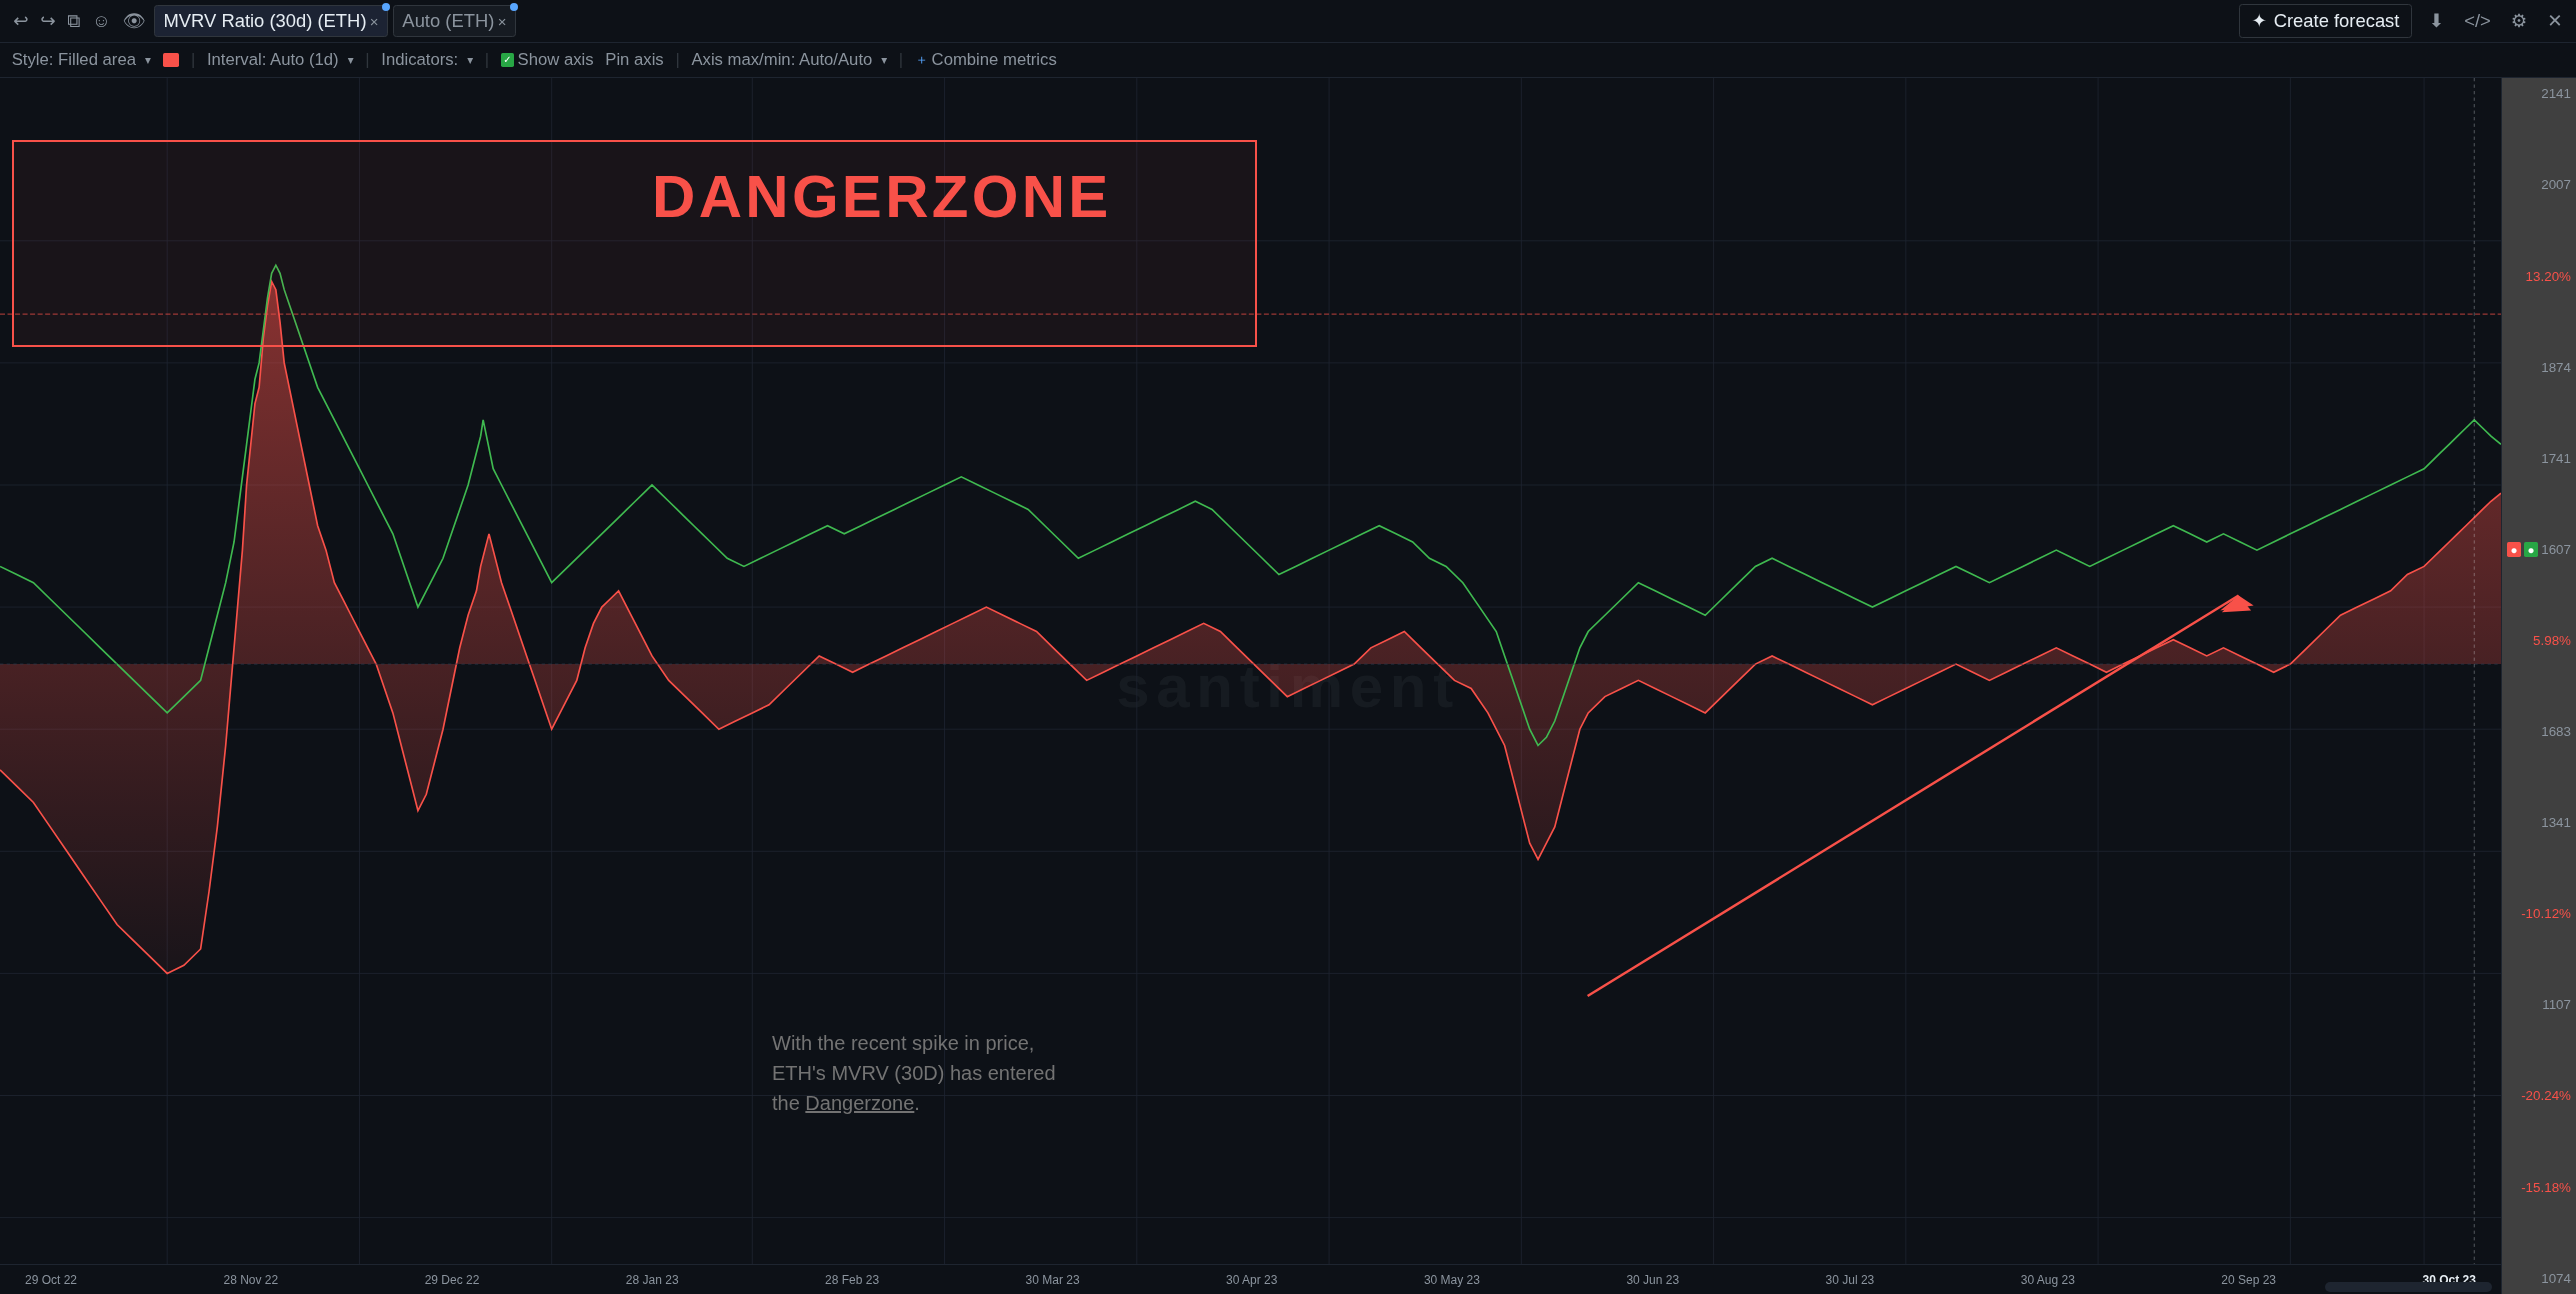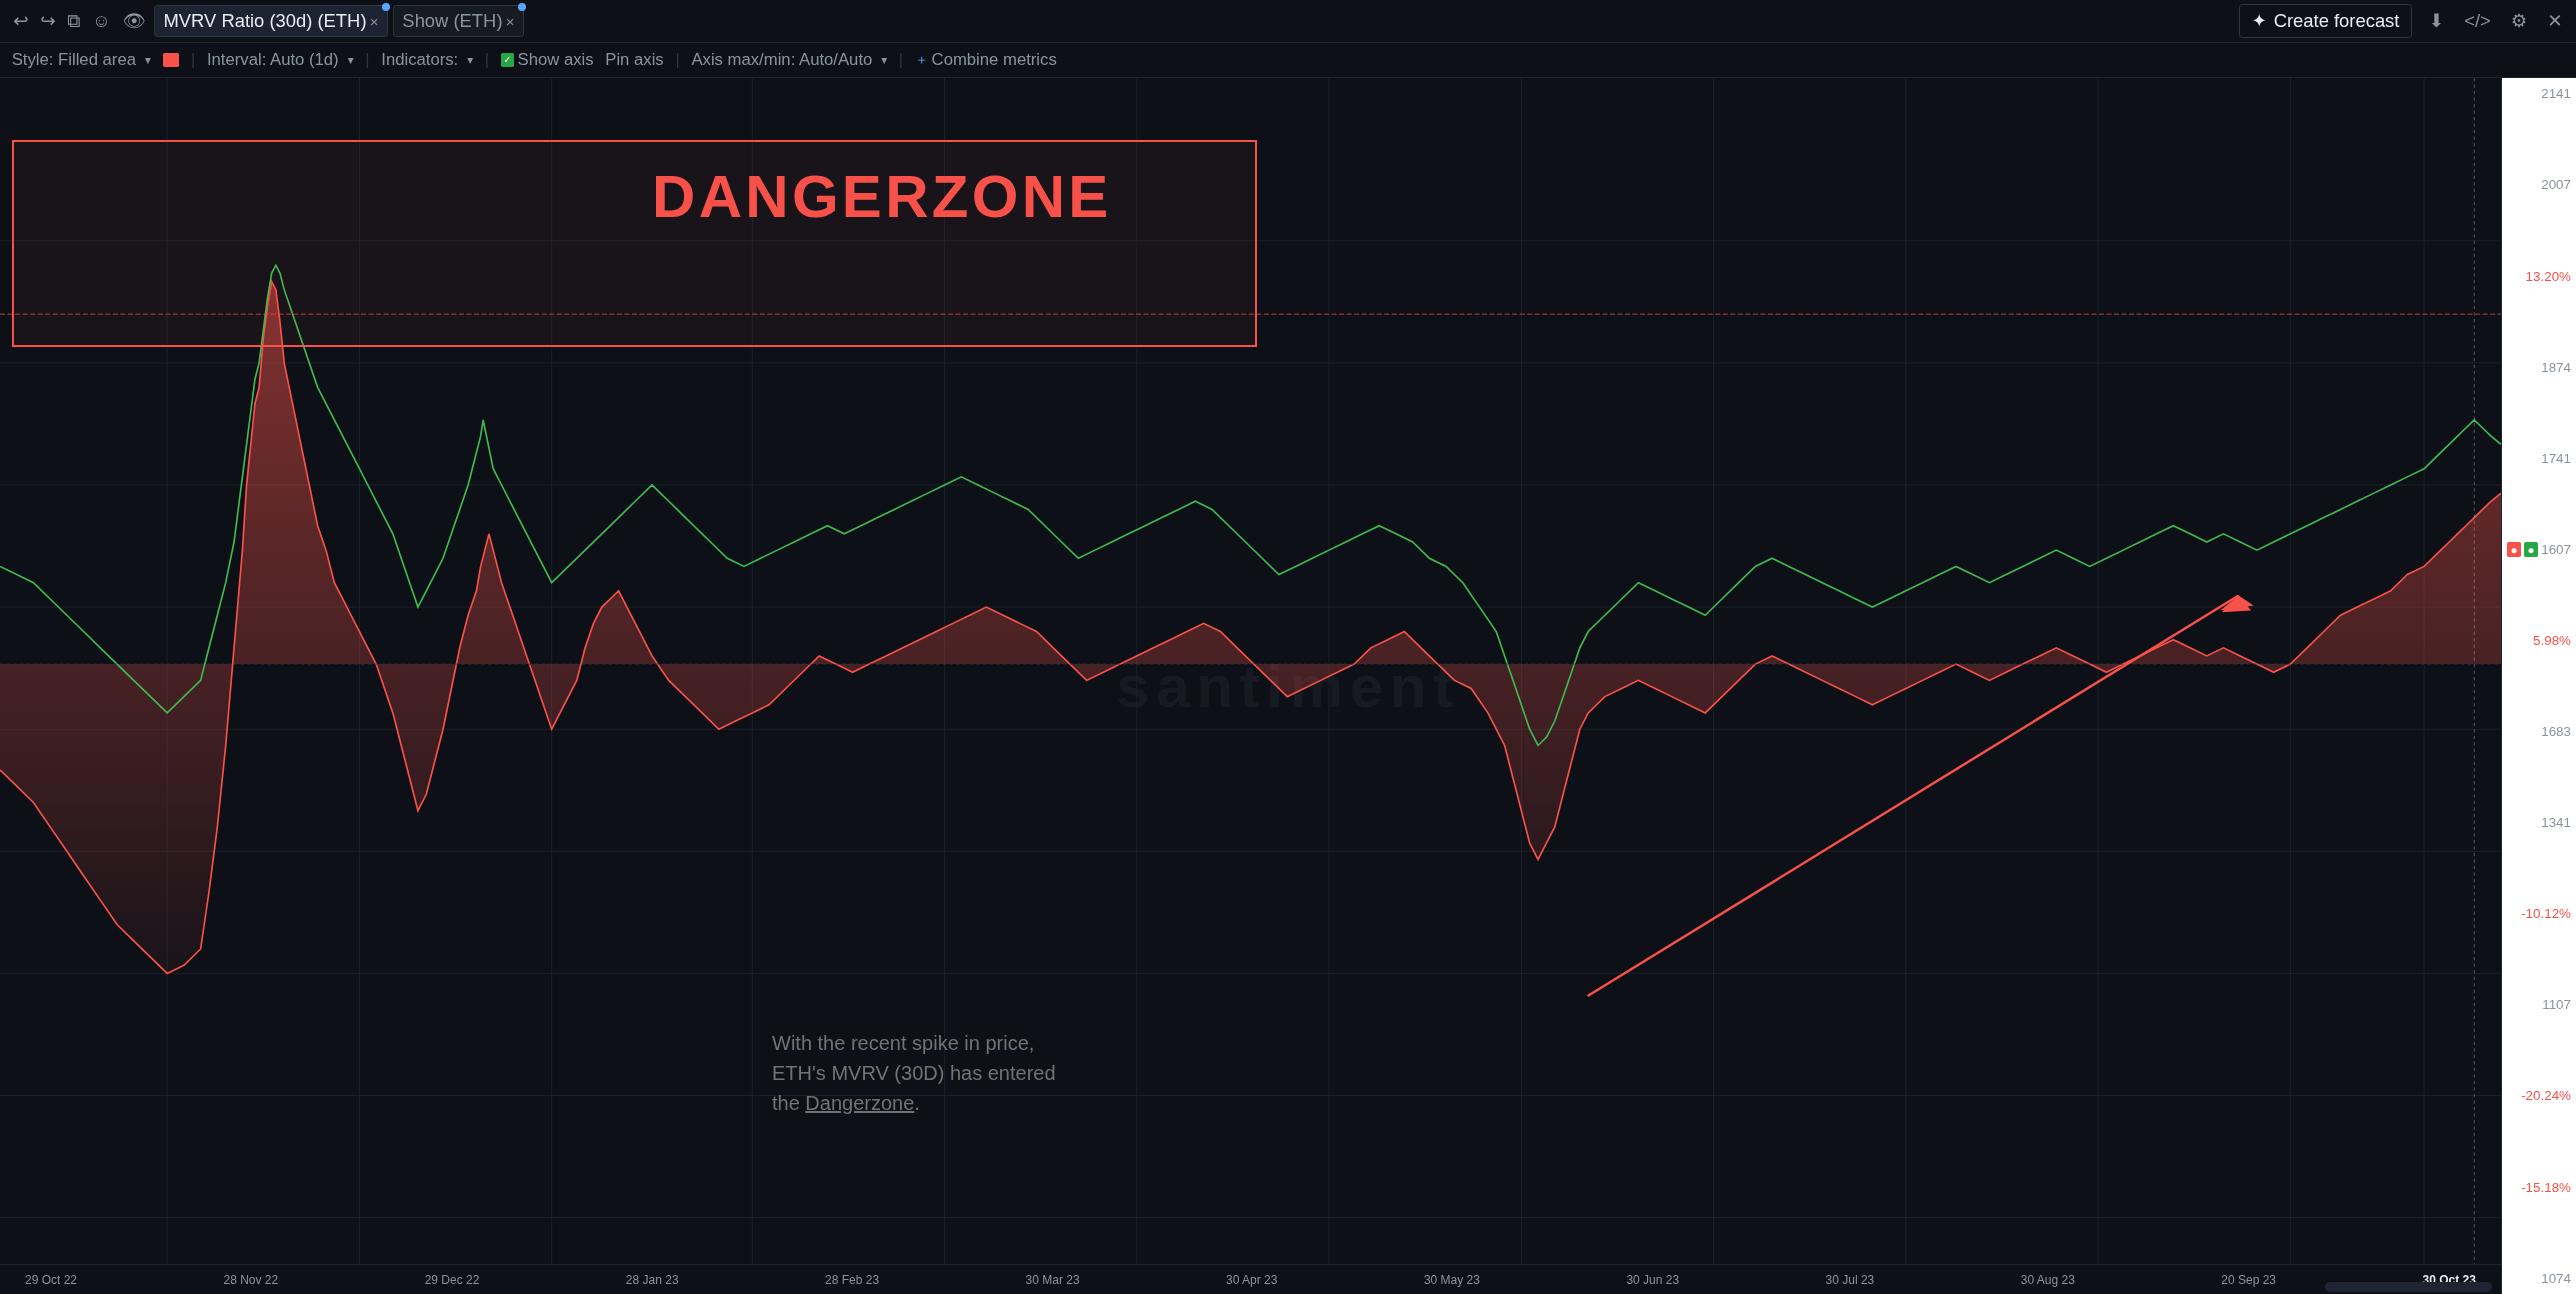--- a/index.html
+++ b/index.html
@@ -205,21 +205,21 @@
       right: 0;
       top: 0;
       width: 75px;
       height: 100%;
       display: flex;
       flex-direction: column;
       justify-content: space-between;
       padding: 8.4px 5px;
       font-size: 13.4px;
       color: #8b949e;
-      background: #ffffff;
+      background: #404040;
       border-left: 0.8px solid #1e2530;
       z-index: 10;
     }
     .y-axis-label {
       text-align: right;
     }
     .y-axis-badge {
       display: inline-block;
       padding: 0.8px 3.3px;
       border-radius: 1.7px;
@@ -290,21 +290,21 @@
     <button class="icon-btn">👁</button>
 
     <div class="tab active">
       <div class="tab-dot"></div>
       <span>MVRV Ratio (30d) (ETH)</span>
       <span class="tab-close">×</span>
     </div>
 
     <div class="tab">
       <div class="tab-dot"></div>
-      <span>Show (ETH)</span>
+      <span>Auto (ETH)</span>
       <span class="tab-close">×</span>
     </div>
   </div>
 
   <div class="top-bar-right">
     <button class="create-forecast-btn">
       <span>✦</span>
       <span>Create forecast</span>
     </button>
     <button class="icon-btn">⬇</button>

